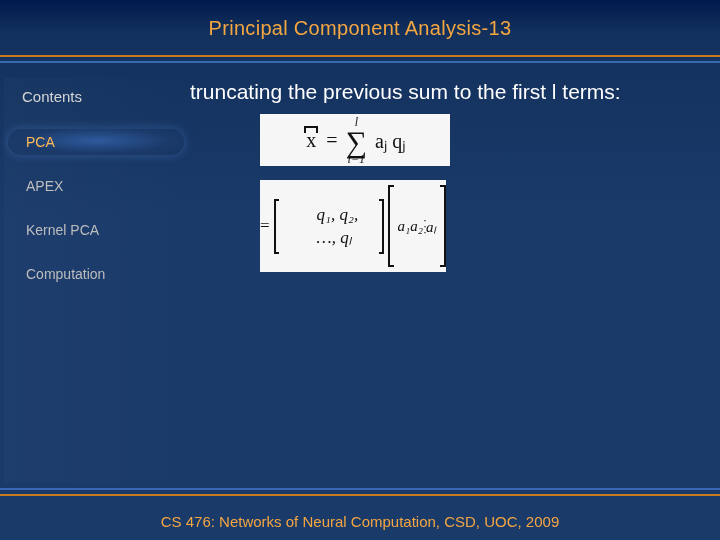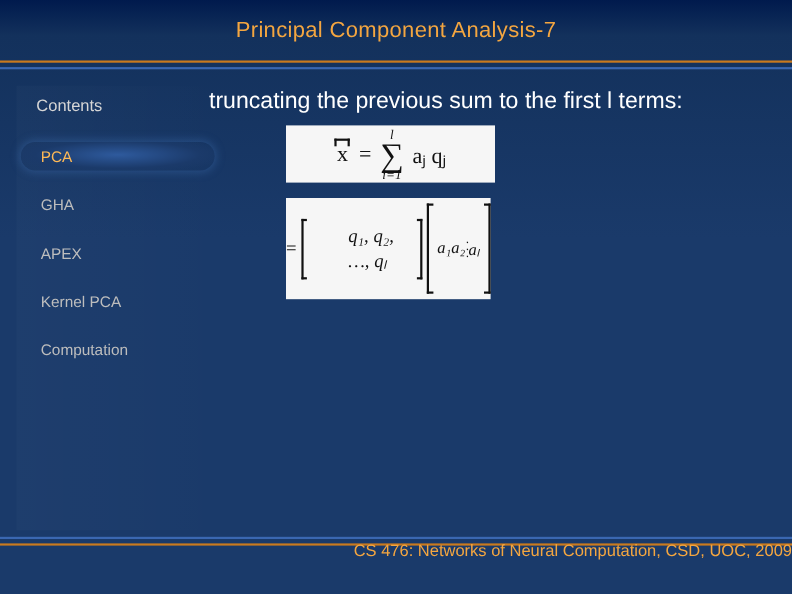--- a/index.html
+++ b/index.html
@@ -35,21 +35,21 @@
     background: #c97a1f;
   }
   .line-blue {
     position: absolute;
     left: 0; right: 0;
     height: 2px;
     background: #3a67b1;
   }
   .sidebar {
     position: absolute;
-    left: 15px;
+    left: 4px;
     top: 78px;
     width: 190px;
     bottom: 58px;
     display: flex;
     flex-direction: column;
     gap: 18px;
     padding-top: 6px;
     background: linear-gradient(90deg, rgba(255,255,255,0.02) 0%, rgba(255,255,255,0.0) 100%);
   }
   .contents-heading {
@@ -170,45 +170,42 @@
     align-items: center;
     justify-content: space-between;
     padding: 2px 4px;
     font-style: italic;
     font-size: 15px;
   }
   .veccol .dots { line-height: 0.5; font-style: normal; font-family: Arial, sans-serif; font-size: 12px; letter-spacing: -1px; }
   .eq2 .qrow { font-style: italic; }
   .footer {
     position: absolute;
-    bottom: 31px;
-    left: 0; right: 0;
-    text-align: right;
+    bottom: 10px;
+    left: 0; right: 0;
+    text-align: center;
     color: #f4a640;
     font-size: 15px;
   }
 </style>
 </head>
 <body>
 
 <div class="slide">
 
-  <div class="title-band">Principal Component Analysis-7</div>
+  <div class="title-band">Principal Component Analysis-13</div>
 
   <div class="line-orange" style="top:55px"></div>
   <div class="line-blue" style="top:61px"></div>
 
   <div class="sidebar">
     <div class="contents-heading">Contents</div>
 
     <div class="nav-item active">
       <span>PCA</span>
-    </div>
-    <div class="nav-item">
-      <span>GHA</span>
     </div>
     <div class="nav-item">
       <span>APEX</span>
     </div>
     <div class="nav-item">
       <span>Kernel PCA</span>
     </div>
     <div class="nav-item">
       <span>Computation</span>
     </div>

